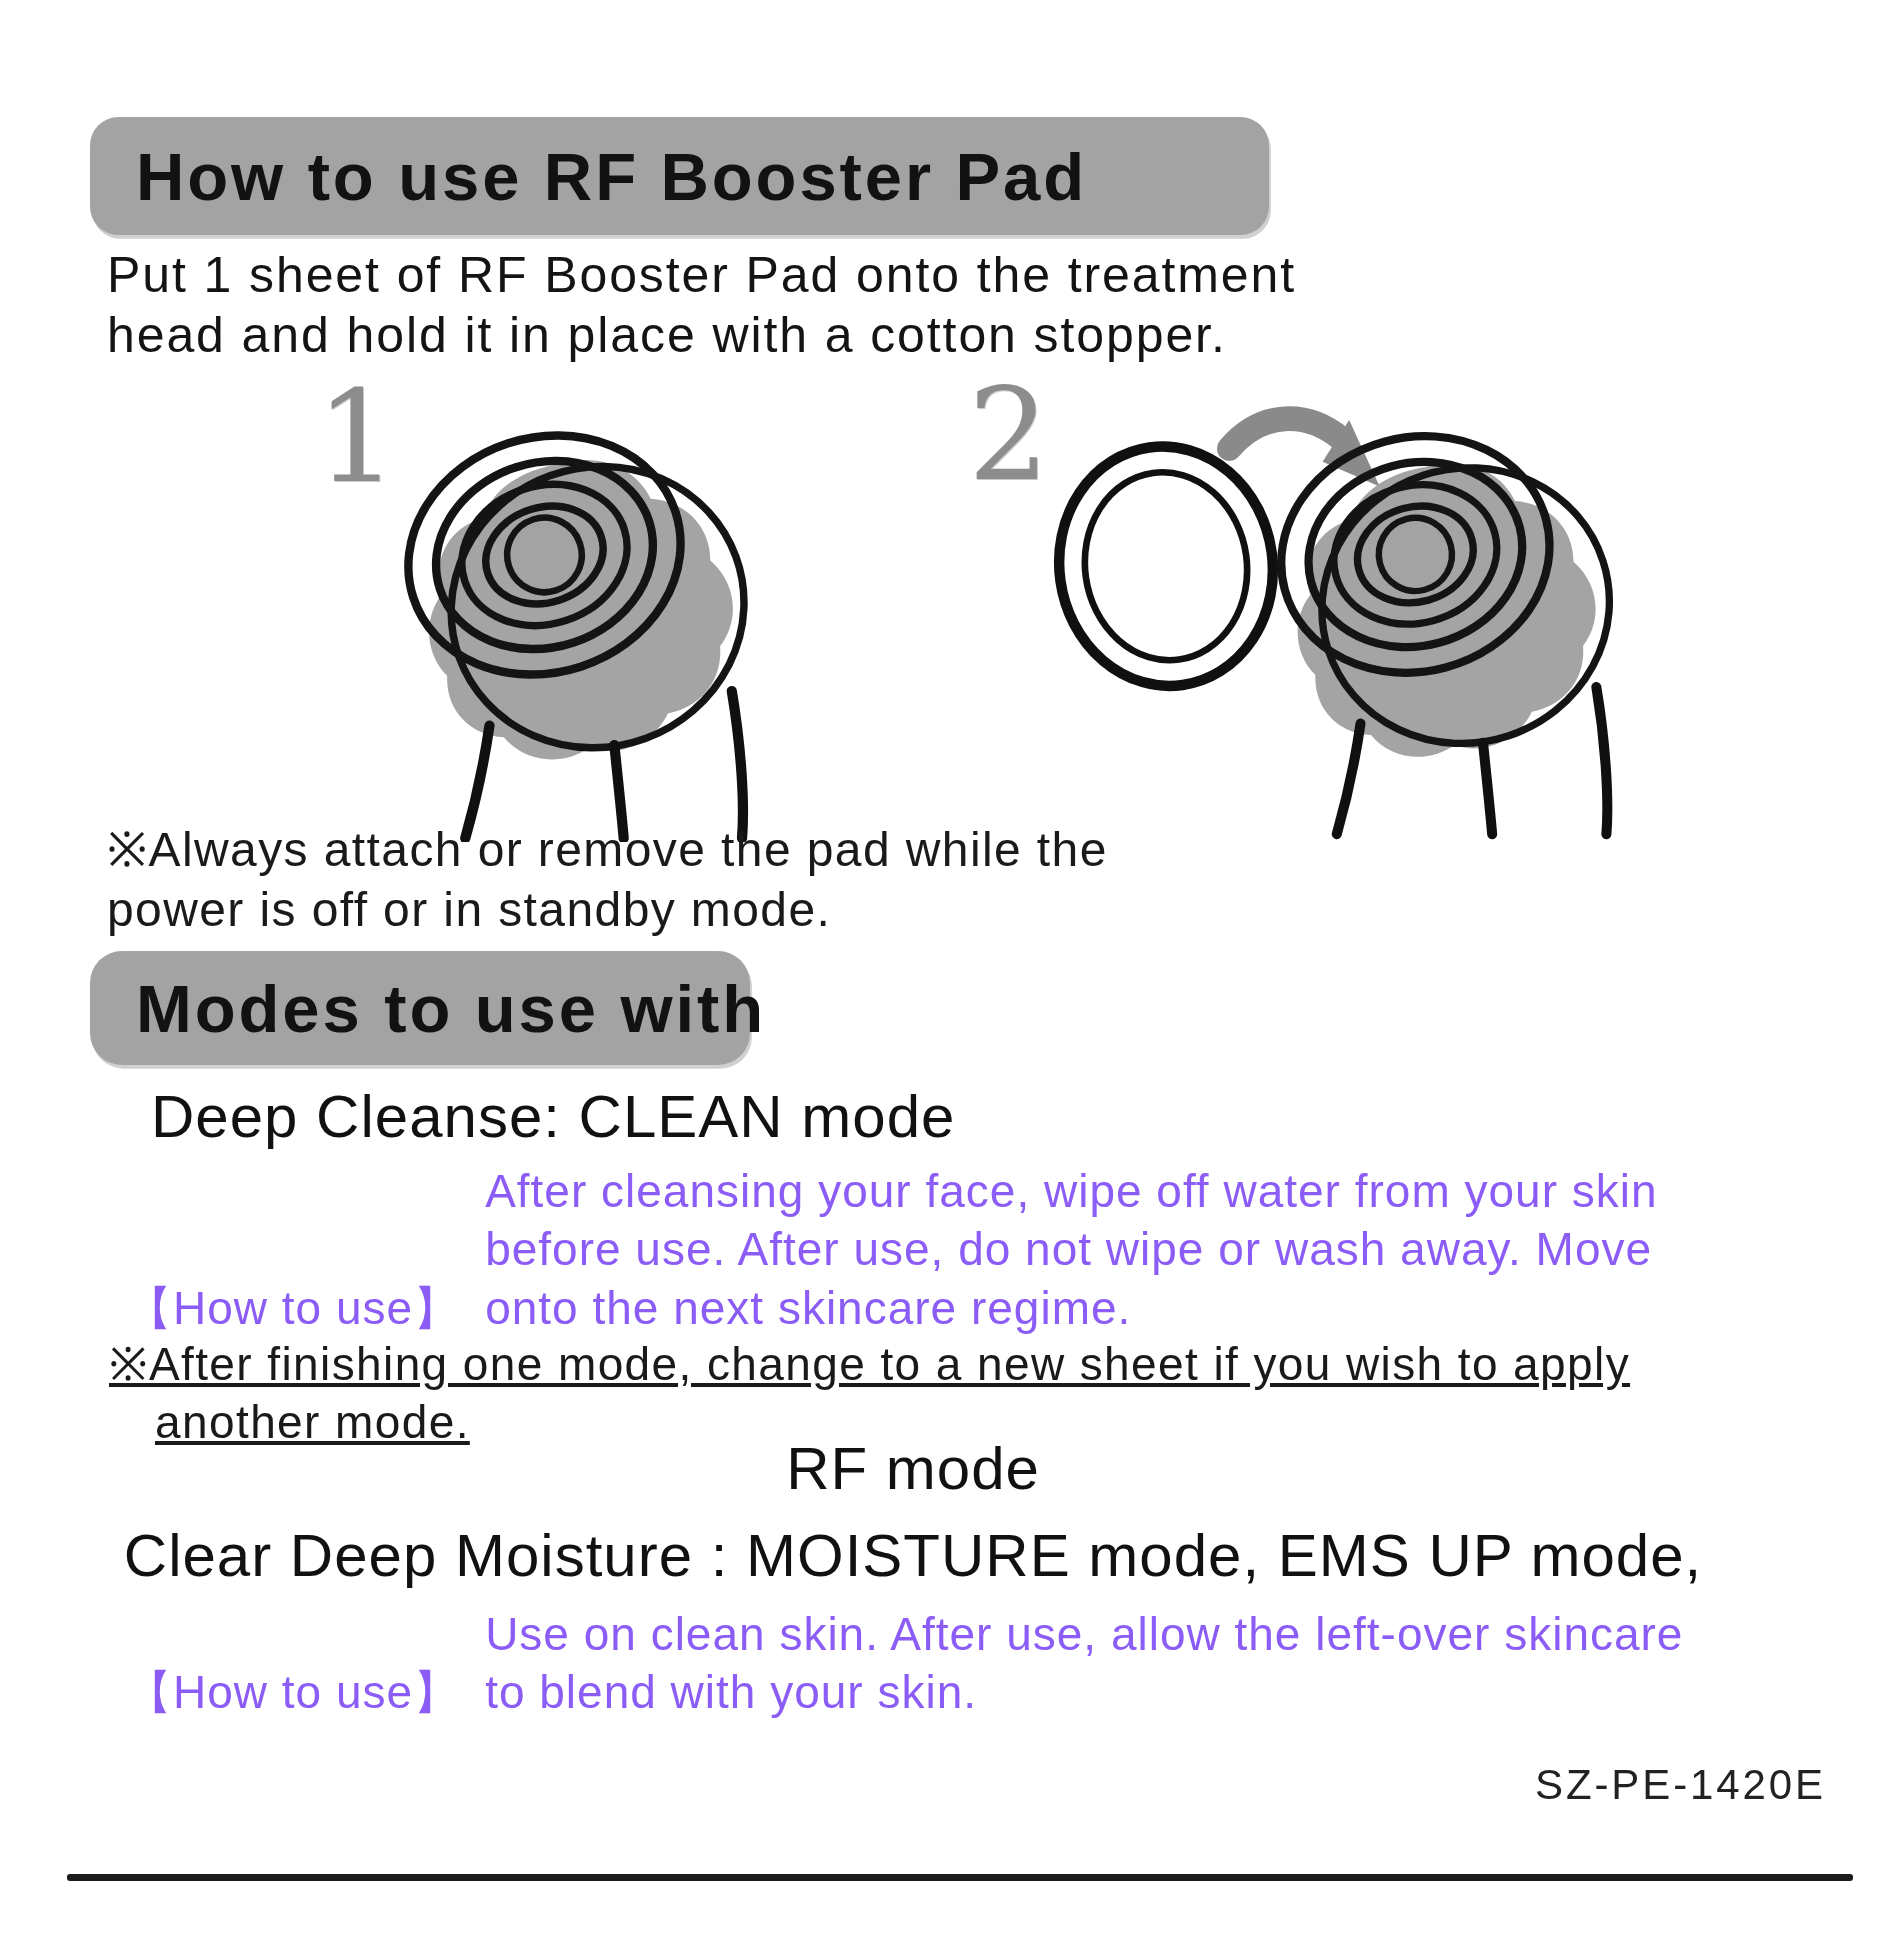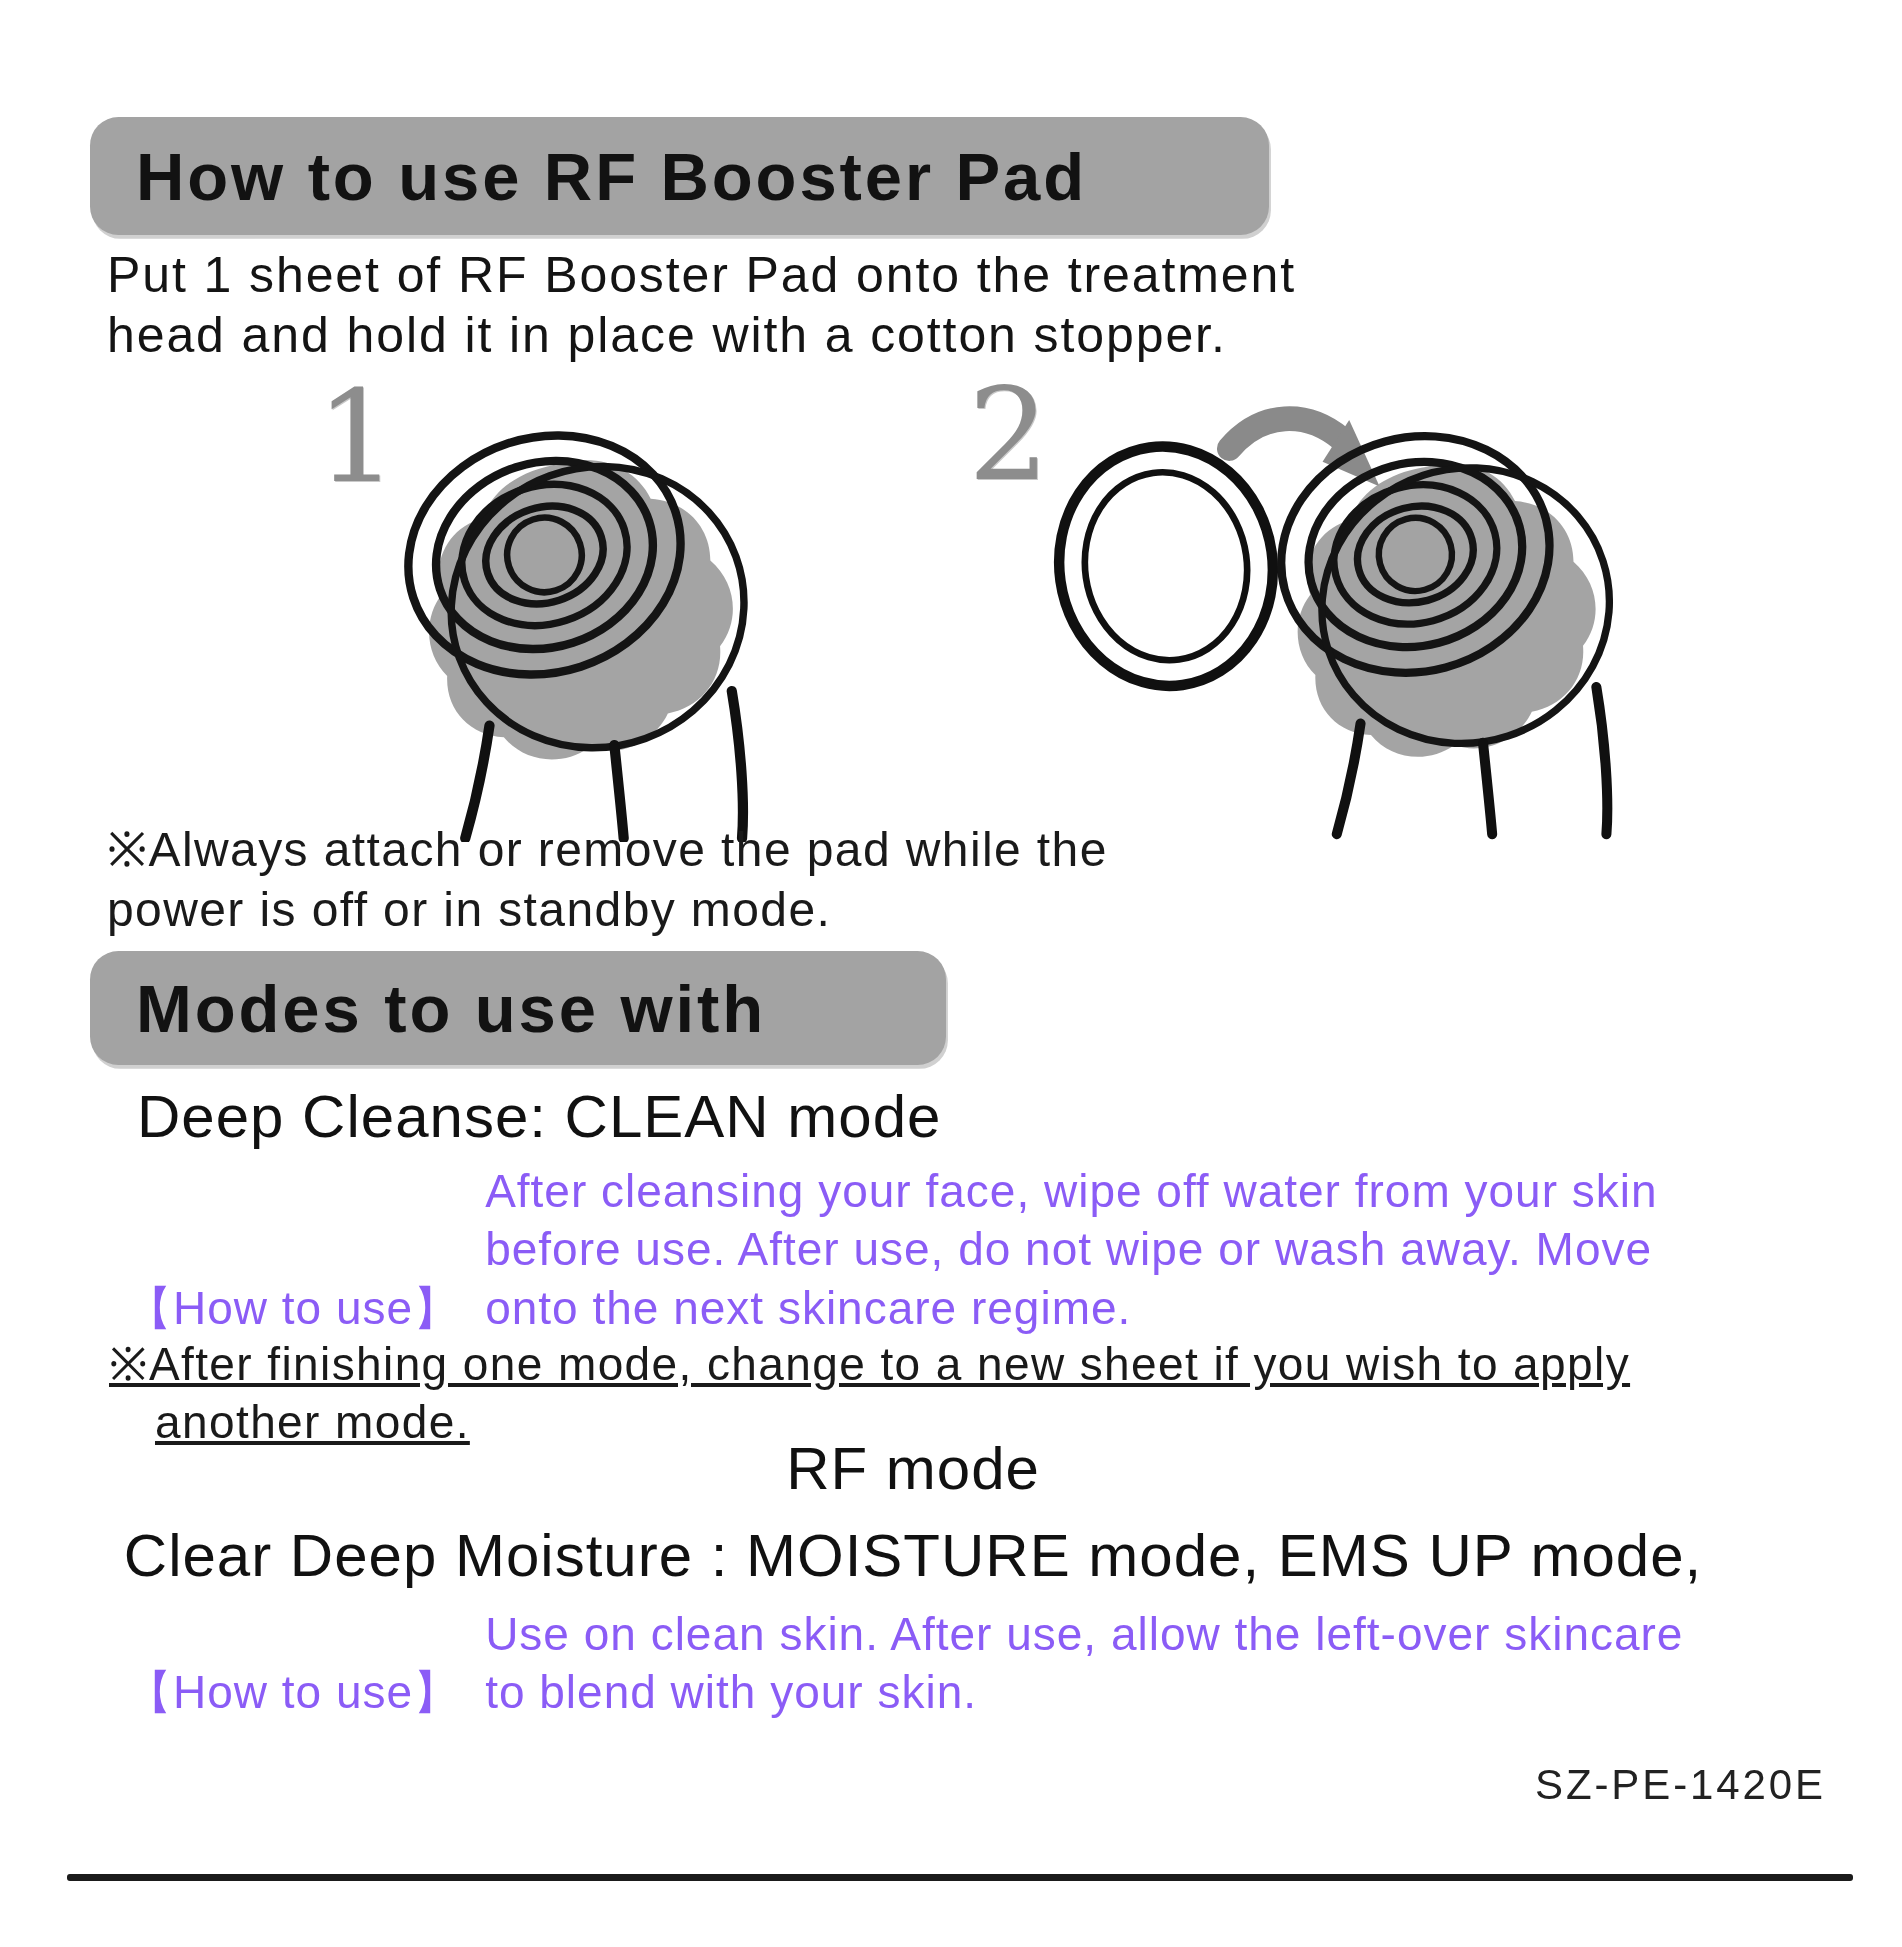--- a/index.html
+++ b/index.html
@@ -19,21 +19,21 @@
     border-radius: 28.5px;
     box-shadow: 1.9px 3.8px 0 #d0d0d0;
     display: flex; align-items: center;
     padding-left: 46px;
   }
   .header-box .title-text {
     font-size: 67px; font-weight: bold; letter-spacing: 2.9px; color: #121212;
     white-space: nowrap;
   }
   .hb1 { left: 90px; top: 117px; width: 1179px; height: 118px; }
-  .hb2 { left: 90px; top: 951px; width: 856px; height: 114px; }
+  .hb2 { left: 90px; top: 951px; width: 660px; height: 114px; border-radius: 32px; }
 
   .intro {
     position: absolute; left: 107px; top: 245px; width: 1569px;
     font-size: 50px; line-height: 1.2; letter-spacing: 1.9px; color: #141414;
   }
   .line { display: block; white-space: nowrap; }
 
   .step-num {
     position: absolute;
     font-family: "DejaVu Serif", serif;
@@ -58,21 +58,21 @@
   .note-sm { font-size: 46px; }
   .note2 { left: 109px; top: 1336px; text-decoration: underline; }
   .note3 { left: 109px; top: 1704px; }
   .hang .line + .line { margin-left: 46px; }
 
   .mode-heading {
     position: absolute;
     font-size: 60px; letter-spacing: 1px; color: #111;
     line-height: 1.45;
   }
-  .clean-heading { left: 137px; top: 1073px; }
+  .clean-heading { left: 151px; top: 1073px; }
   .moisture-heading { left: 95px; top: 1425px; width: 1636px; text-align: center; }
   .moisture-heading .line { white-space: nowrap; }
 
   .howto {
     position: absolute;
     display: flex; align-items: flex-end;
     font-size: 46px; line-height: 1.27; letter-spacing: 1px; color: #8b5cf6;
   }
   .howto1 { left: 126px; top: 1162px; }
   .howto2 { left: 126px; top: 1605px; }

